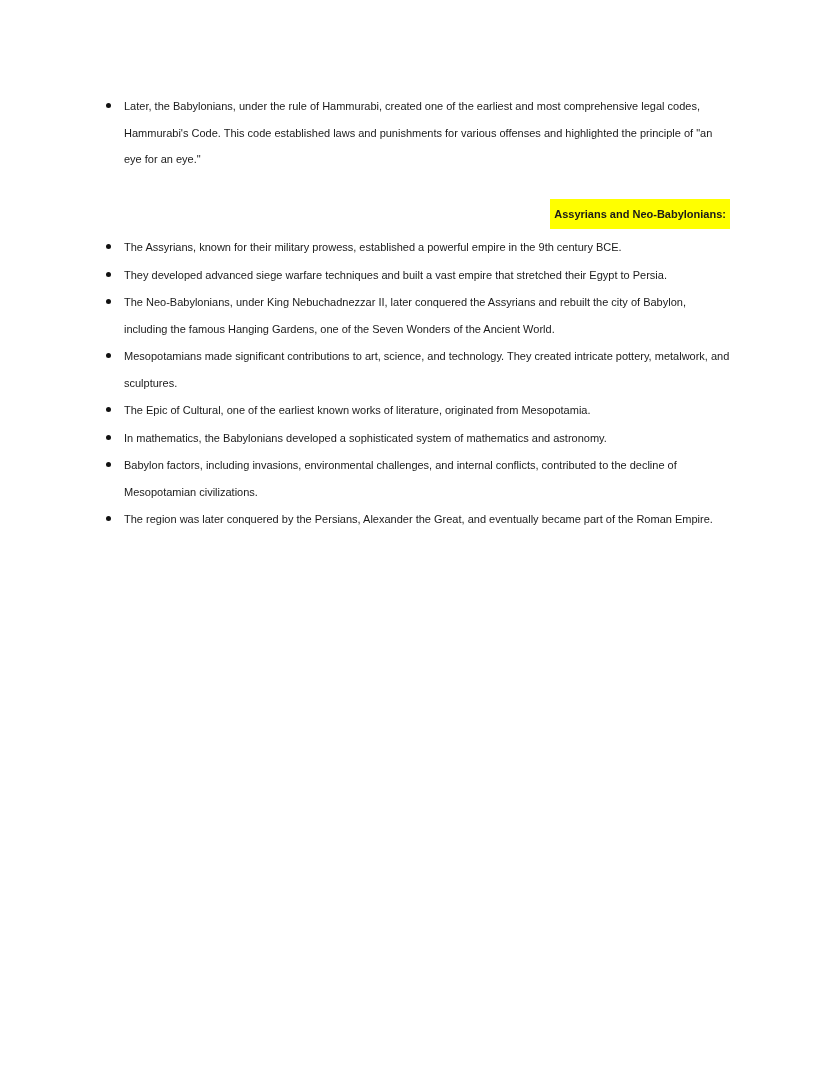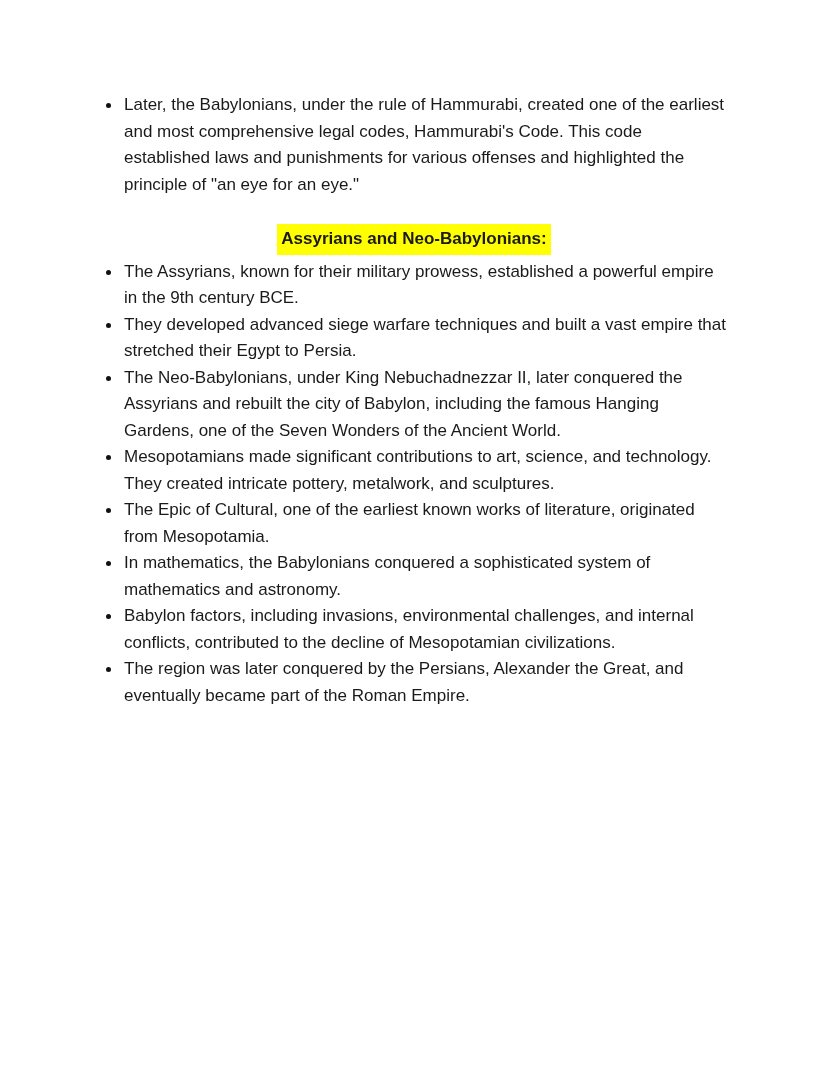--- a/index.html
+++ b/index.html
@@ -8,40 +8,40 @@
     background: #ffffff;
   }
   .page {
     position: relative;
     width: 828px;
     height: 1071px;
     background: #ffffff;
     box-sizing: border-box;
     padding: 92px 98px 0 98px;
     font-family: "Liberation Sans", sans-serif;
-    font-size: 17px;
+    font-size: 11px;
     line-height: 26.5px;
     color: #1a1a1a;
     overflow: hidden;
   }
   ul.doc-list {
     margin: 0;
     padding: 0 0 0 24px;
     list-style: disc outside;
   }
   ul.doc-list li {
     margin: 0;
     padding-left: 2px;
   }
   ul.doc-list li::marker {
     color: #111111;
     font-size: 15px;
   }
   .section-heading {
-    text-align: center;
+    text-align: right;
     font-weight: bold;
     margin: 26px 0 4px 0;
   }
   .section-heading .hl {
     background: #ffff00;
     padding: 2px 4px;
     display: inline-block;
   }
 </style>
 </head>
@@ -61,21 +61,21 @@
       <li>The Assyrians, known for their military prowess, established a powerful empire in the 9th century BCE.</li>
       <li>They developed advanced siege warfare techniques and built a vast empire that stretched their Egypt to Persia.</li>
       <li>The Neo-Babylonians, under King Nebuchadnezzar II, later conquered the Assyrians and rebuilt the city of Babylon, including the famous Hanging Gardens, one of the Seven Wonders of the Ancient World.</li>
     </ul>
   </div>
 
   <div class="section">
     <ul class="doc-list">
       <li>Mesopotamians made significant contributions to art, science, and technology. They created intricate pottery, metalwork, and sculptures.</li>
       <li>The Epic of Cultural, one of the earliest known works of literature, originated from Mesopotamia.</li>
-      <li>In mathematics, the Babylonians conquered a sophisticated system of mathematics and astronomy.</li>
+      <li>In mathematics, the Babylonians developed a sophisticated system of mathematics and astronomy.</li>
     </ul>
   </div>
 
   <div class="section">
     <ul class="doc-list">
       <li>Babylon factors, including invasions, environmental challenges, and internal conflicts, contributed to the decline of Mesopotamian civilizations.</li>
       <li>The region was later conquered by the Persians, Alexander the Great, and eventually became part of the Roman Empire.</li>
     </ul>
   </div>
 

